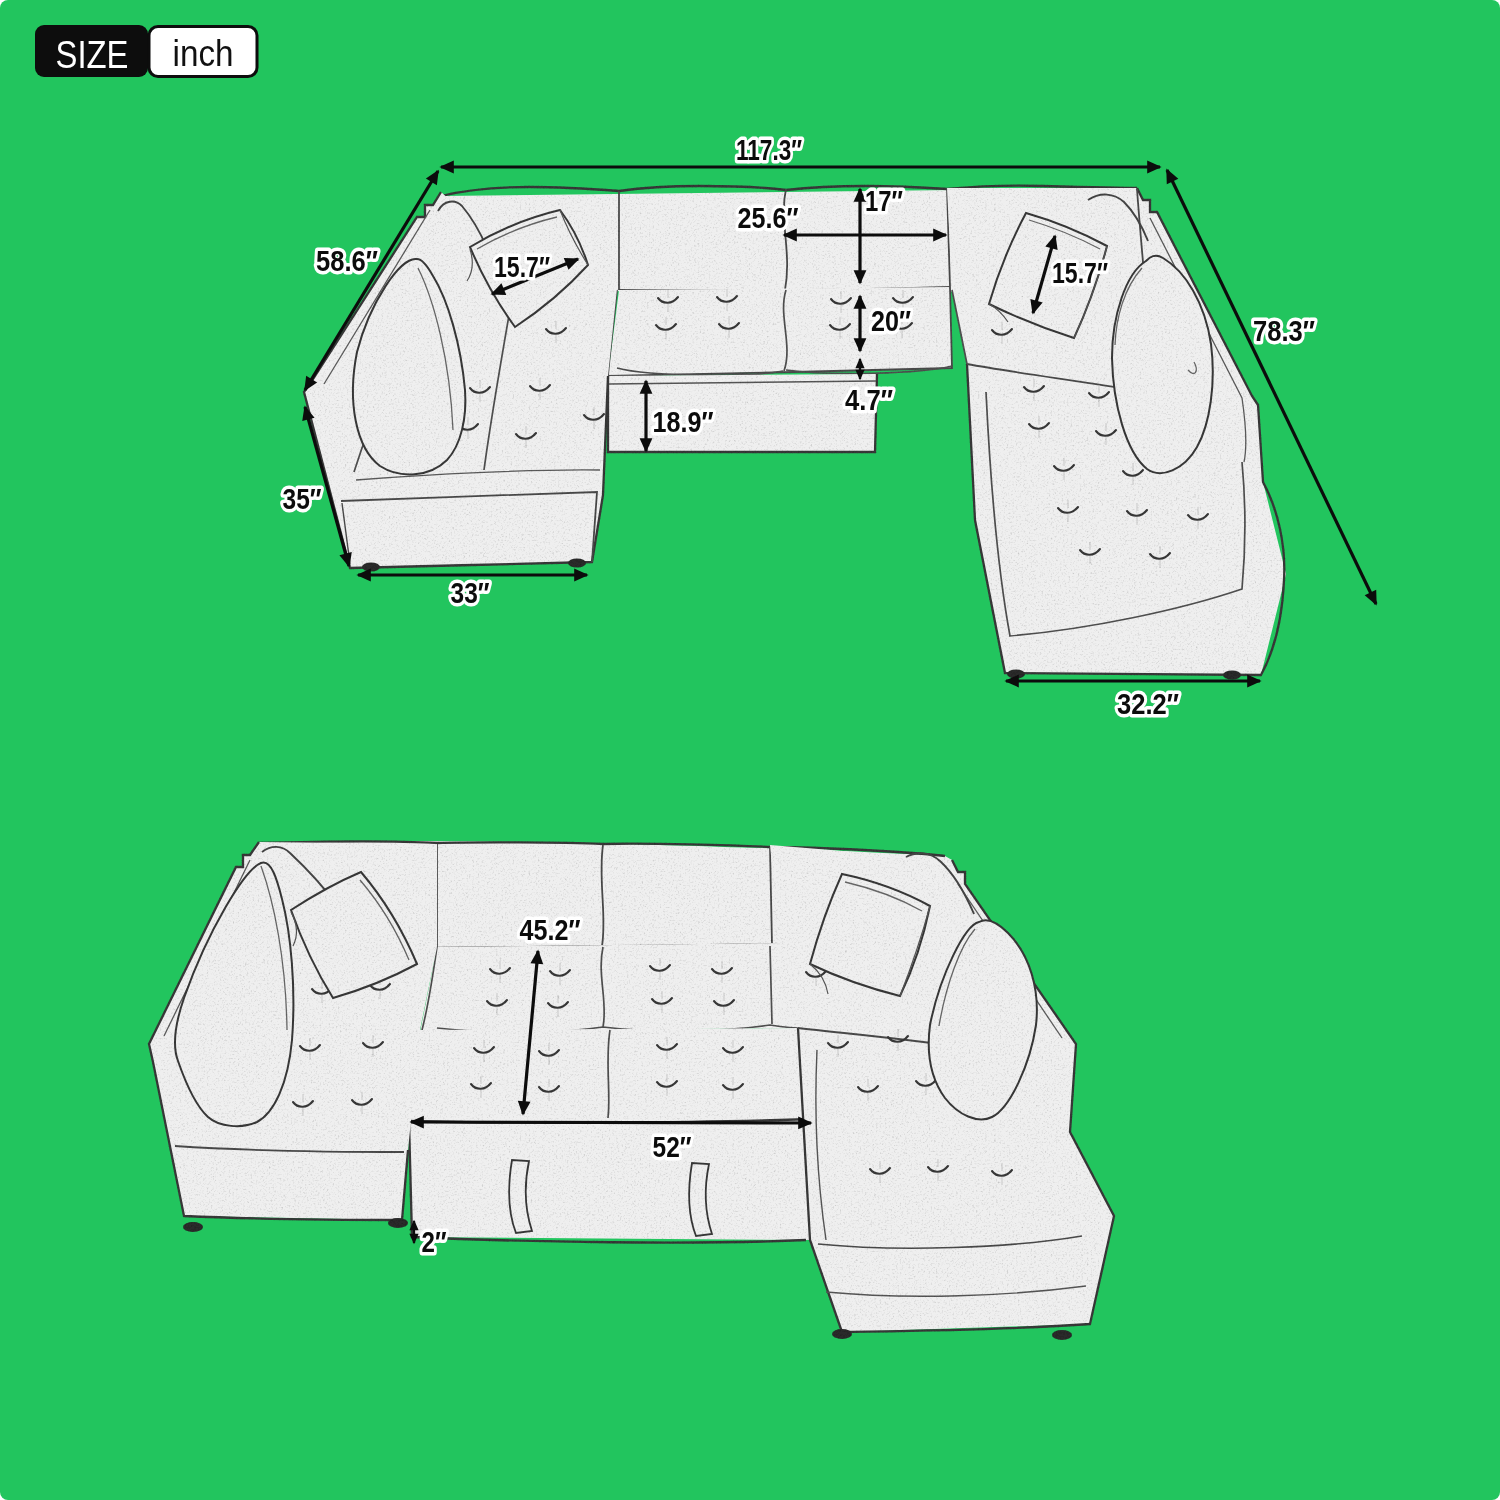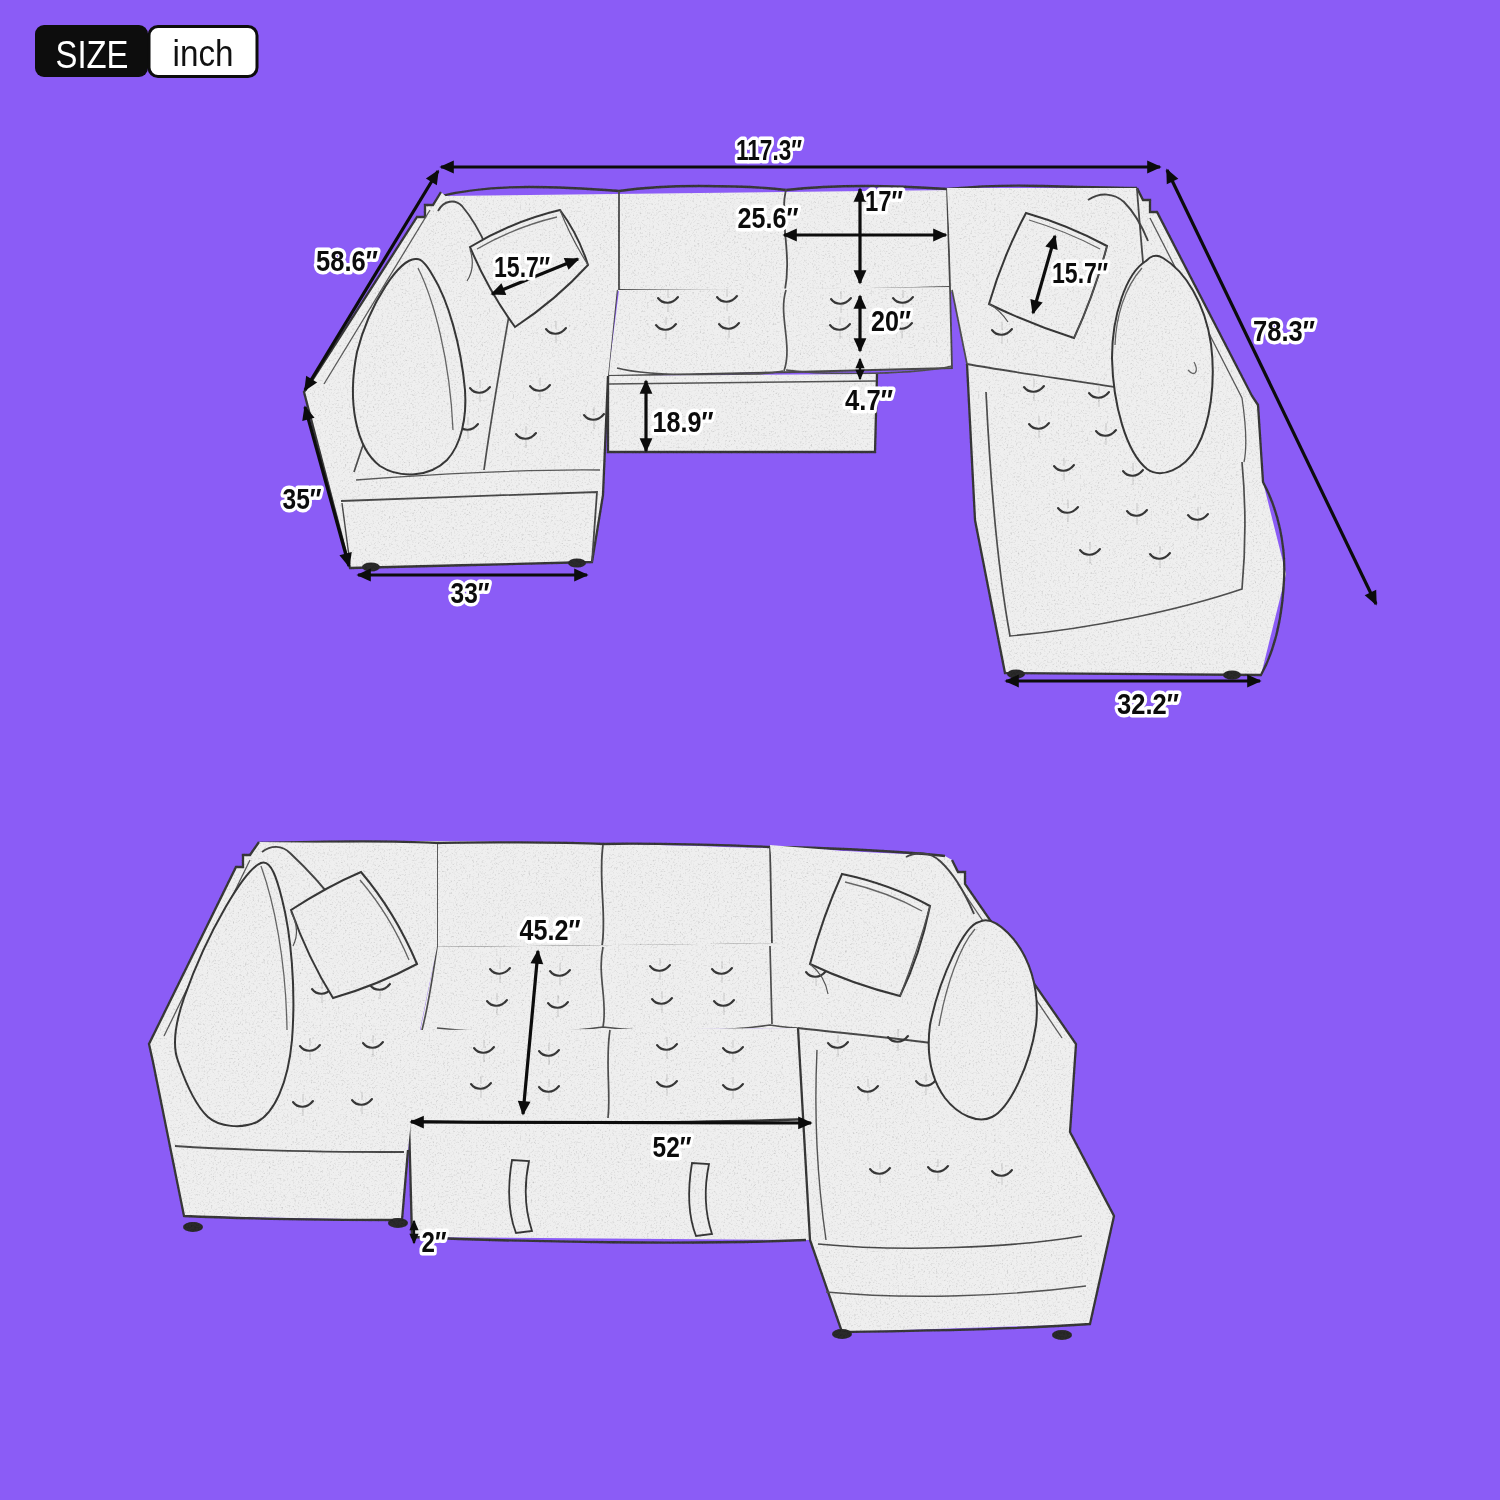--- a/index.html
+++ b/index.html
@@ -1,16 +1,16 @@
 <!DOCTYPE html>
 <html><head>
 <meta charset="utf-8">
 <style>
   html,body{margin:0;padding:0;background:#ffffff;}
-  .page{width:1500px;height:1500px;position:relative;background:#8b5cf6;overflow:hidden;}
+  .page{width:1500px;height:1500px;position:relative;background:#22c55e;overflow:hidden;border-radius:8px;}
   text{font-family:"Liberation Sans",sans-serif;}
 </style>
 </head>
 <body>
 <div class="page">
 <svg width="1500" height="1500" viewBox="0 0 1500 1500">
 <defs>
   <marker id="ah" viewBox="0 0 12 12" refX="10.2" refY="6" markerWidth="5.0" markerHeight="5.0" orient="auto-start-reverse">
     <path d="M0.6,1.2 L11.4,6 L0.6,10.8 Z" fill="#0c0c0c"></path>
   </marker>

